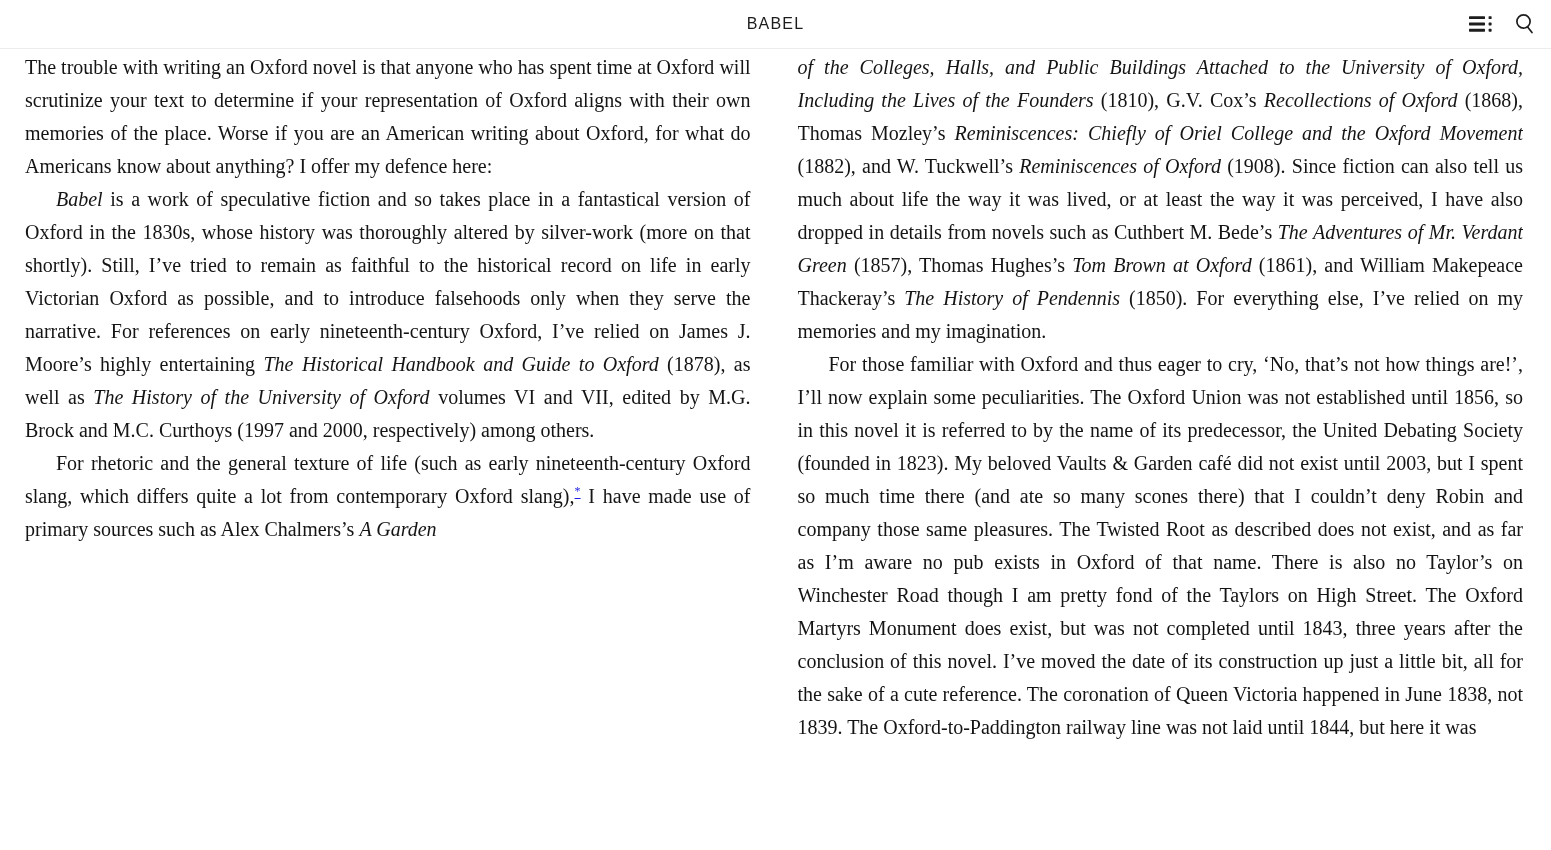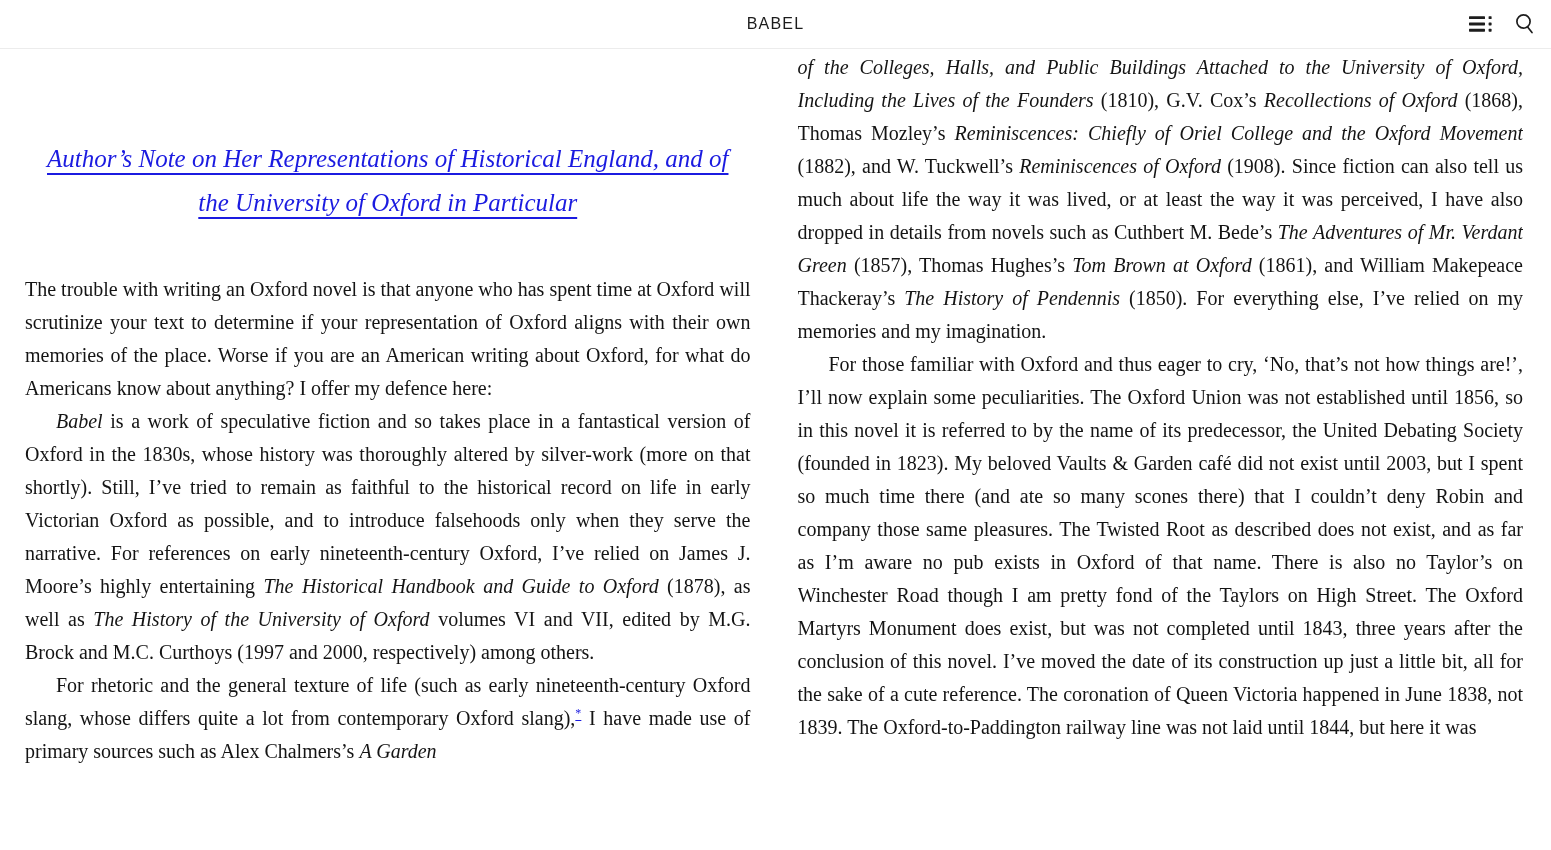--- a/index.html
+++ b/index.html
@@ -81,24 +81,23 @@
         <svg width="24" height="24" viewBox="0 0 24 24" fill="none" stroke="currentColor" stroke-width="1.7" stroke-linecap="round" xmlns="http://www.w3.org/2000/svg">
           <circle cx="10.5" cy="9.5" r="6.6"></circle>
           <line x1="14.6" y1="15" x2="19" y2="20.5"></line>
         </svg>
       </button>
     </div>
   </header>
 
   <main class="page">
     <div class="col">
-        <h1 class="chapter-heading"><span>Author’s Note on Her Representations of Historical England, and of the University of Oxford in Particular</span></h1>
         <p class="para"><span>The trouble with writing an Oxford novel is that anyone who has spent time at Oxford will scrutinize your text to determine if your representation of Oxford aligns with their own memories of the place. Worse if you are an American writing about Oxford, for what do Americans know about anything? I offer my defence here:</span></p>
         <p class="para indent"><span class="it">Babel</span><span> is a work of speculative fiction and so takes place in a fantastical version of Oxford in the 1830s, whose history was thoroughly altered by silver-work (more on that shortly). Still, I’ve tried to remain as faithful to the historical record on life in early Victorian Oxford as possible, and to introduce falsehoods only when they serve the narrative. For references on early nineteenth-century Oxford, I’ve relied on James J. Moore’s highly entertaining </span><span class="it">The Historical Handbook and Guide to Oxford</span><span> (1878), as well as </span><span class="it">The History of the University of Oxford</span><span> volumes VI and VII, edited by M.G. Brock and M.C. Curthoys (1997 and 2000, respectively) among others.</span></p>
-        <p class="para indent"><span>For rhetoric and the general texture of life (such as early nineteenth-century Oxford slang, whose differs quite a lot from contemporary Oxford slang),</span><sup class="footnote-ref">*</sup><span> I have made use of primary sources such as Alex Chalmers’s </span><span class="it">A Garden</span></p>
+        <p class="para indent"><span>For rhetoric and the general texture of life (such as early nineteenth-century Oxford slang, which differs quite a lot from contemporary Oxford slang),</span><sup class="footnote-ref">*</sup><span> I have made use of primary sources such as Alex Chalmers’s </span><span class="it">A Garden</span></p>
       </div>
     <div class="col">
         <p class="para"><span class="it">of the Colleges, Halls, and Public Buildings Attached to the University of Oxford, Including the Lives of the Founders</span><span> (1810), G.V. Cox’s </span><span class="it">Recollections of Oxford</span><span> (1868), Thomas Mozley’s </span><span class="it">Reminiscences: Chiefly of Oriel College and the Oxford Movement</span><span> (1882), and W. Tuckwell’s </span><span class="it">Reminiscences of Oxford</span><span> (1908). Since fiction can also tell us much about life the way it was lived, or at least the way it was perceived, I have also dropped in details from novels such as Cuthbert M. Bede’s </span><span class="it">The Adventures of Mr. Verdant Green</span><span> (1857), Thomas Hughes’s </span><span class="it">Tom Brown at Oxford</span><span> (1861), and William Makepeace Thackeray’s </span><span class="it">The History of Pendennis</span><span> (1850). For everything else, I’ve relied on my memories and my imagination.</span></p>
         <p class="para indent"><span>For those familiar with Oxford and thus eager to cry, ‘No, that’s not how things are!’, I’ll now explain some peculiarities. The Oxford Union was not established until 1856, so in this novel it is referred to by the name of its predecessor, the United Debating Society (founded in 1823). My beloved Vaults &amp; Garden café did not exist until 2003, but I spent so much time there (and ate so many scones there) that I couldn’t deny Robin and company those same pleasures. The Twisted Root as described does not exist, and as far as I’m aware no pub exists in Oxford of that name. There is also no Taylor’s on Winchester Road though I am pretty fond of the Taylors on High Street. The Oxford Martyrs Monument does exist, but was not completed until 1843, three years after the conclusion of this novel. I’ve moved the date of its construction up just a little bit, all for the sake of a cute reference. The coronation of Queen Victoria happened in June 1838, not 1839. The Oxford-to-Paddington railway line was not laid until 1844, but here it was</span></p>
       </div>
   </main>
 
 </div>
 
 </body></html>

